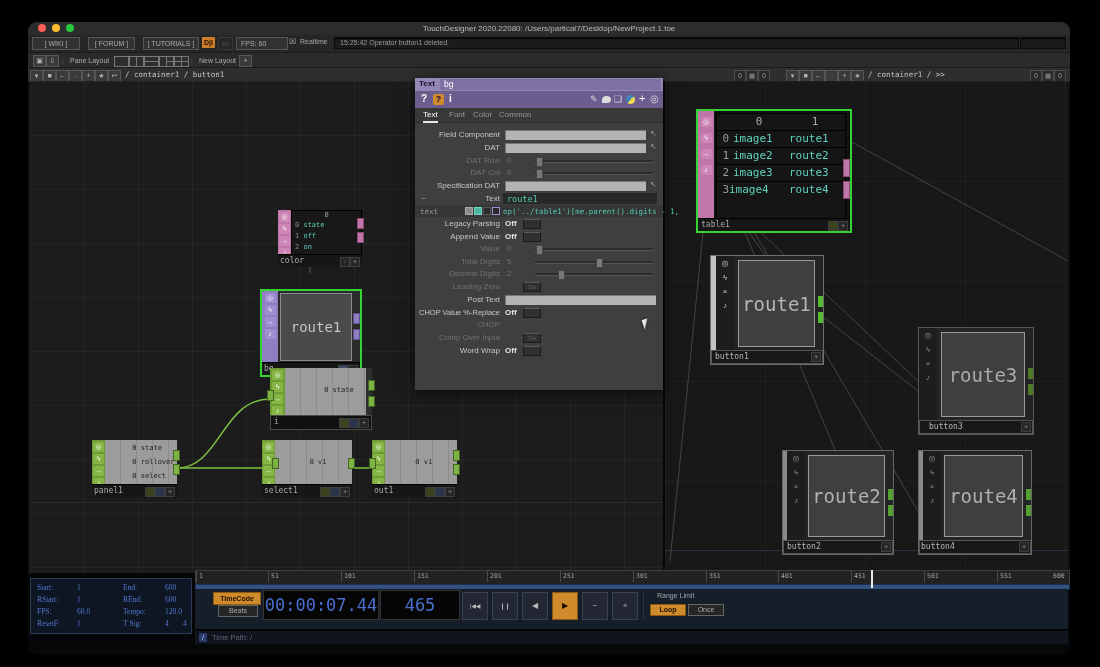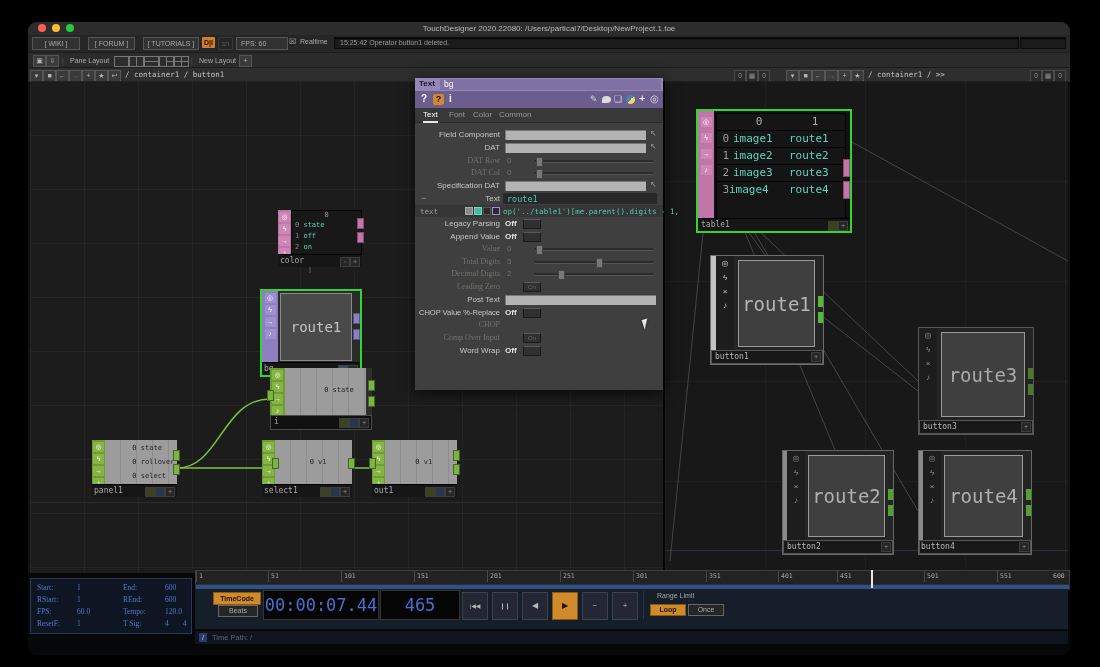--- a/index.html
+++ b/index.html
@@ -71,21 +71,21 @@
         box-shadow:0 3px 14px rgba(0,0,0,.7);z-index:30;}
   .dtit{left:0;top:0;width:100%;height:13px;background:#9487b8;}
   .dname{left:25px;top:1px;right:2px;height:11px;background:#7f71a3;font-size:8.5px;line-height:11px;
          color:#fff;padding-left:4px;}
   .dico{left:0;top:13px;width:100%;height:17px;background:#6b5d8e;}
   .dtabs{left:0;top:30px;width:100%;height:14px;background:#383838;border-bottom:1px solid #2b2b2b;}
   .dtab{top:0;font-size:8px;line-height:13px;color:#999;}
   .dtab.act{color:#fff;border-bottom:2px solid #e8e8e8;}
   .prow{position:absolute;left:0;width:100%;height:12px;}
   .plab{position:absolute;left:0;top:1px;width:85px;text-align:right;font-size:8px;color:#c6c6c6;}
-  .plab.dim{color:#74716c;font-family:Liberation Serif, serif;}
+  .plab.dim{color:#74716c;}
   .pfield{position:absolute;left:90px;top:1px;width:140px;height:9px;background:#b3b3b3;
           border-top:1px solid #777;border-left:1px solid #777;}
   .pconn{position:absolute;left:235px;top:0px;font-size:8px;color:#999;}
   .pval{position:absolute;left:92px;top:1px;font-size:8px;color:#74716c;}
   .ptrack{position:absolute;left:120px;top:5px;width:118px;height:2px;background:#2c2c2c;border-bottom:1px solid #555;}
   .phandle{position:absolute;top:2px;width:5px;height:8px;background:#787878;border:1px solid #444;}
   .ptog{position:absolute;left:108px;top:1px;width:16px;height:8px;background:#303030;
         border:1px solid #1a1a1a;border-top-color:#5a5a5a;font-size:6px;line-height:8px;
         text-align:center;color:#666;}
   .poff{position:absolute;left:90px;top:1px;font-size:8px;font-weight:bold;color:#e4e4e4;}
@@ -365,21 +365,21 @@
     <div class="comp r" style="left:253px;top:246px;width:114px;height:106px;border-color:#555">
       <div class="compicons">
         <span class="cico">◎</span>
         <span class="cico">ϟ</span>
         <span class="cico">×</span>
         <span class="cico">♪</span>
       </div>
       <div class="compview mono" style="left:22px;font-size:19px;color:#aaa">route3</div>
       <i class="ctab" style="top:40px"></i>
       <i class="ctab" style="top:56px"></i>
-      <div class="compname mono"><span style="padding-left:3px">button3</span>
+      <div class="compname mono"><span style="padding-left:9px">button3</span>
         <span class="nbox" style="right:1px;top:1px">+</span>
       </div>
     </div>
 
     <div class="comp r" style="left:117px;top:369px;width:110px;height:103px;border-color:#666">
       <div class="r" style="left:0;top:0;bottom:13px;width:4px;background:#8a8a8a"></div>
       <div class="compicons" style="left:4px">
         <span class="cico">◎</span>
         <span class="cico">ϟ</span>
         <span class="cico">×</span>
@@ -535,21 +535,21 @@
     <div class="ruler r">
       <span class="tick" style="left:0px">1</span>
       <span class="tick" style="left:72px">51</span>
       <span class="tick" style="left:145px">101</span>
       <span class="tick" style="left:218px">151</span>
       <span class="tick" style="left:291px">201</span>
       <span class="tick" style="left:364px">251</span>
       <span class="tick" style="left:437px">301</span>
       <span class="tick" style="left:510px">351</span>
       <span class="tick" style="left:582px">401</span>
-      <span class="tick" style="left:641px">451</span>
+      <span class="tick" style="left:655px">451</span>
       <span class="tick" style="left:728px">501</span>
       <span class="tick" style="left:801px">551</span>
       <span class="tick" style="left:855px;border-left:none">600</span>
     </div>
     <div class="rangebar r"></div>
     <div class="r" style="left:843px;top:-3px;width:2px;height:18px;background:#e8e8e8;z-index:5"></div>
 
     <div class="transport r">
       <div class="r" style="left:18px;top:3px;width:46px;height:11px;background:#cf8a2b;border:1px solid #8a5a10;font-size:7px;line-height:11px;text-align:center;color:#201000;font-weight:bold">TimeCode</div>
       <div class="r" style="left:23px;top:16px;width:38px;height:10px;background:#262626;border:1px solid #666;font-size:7px;line-height:10px;text-align:center;color:#aaa">Beats</div>

